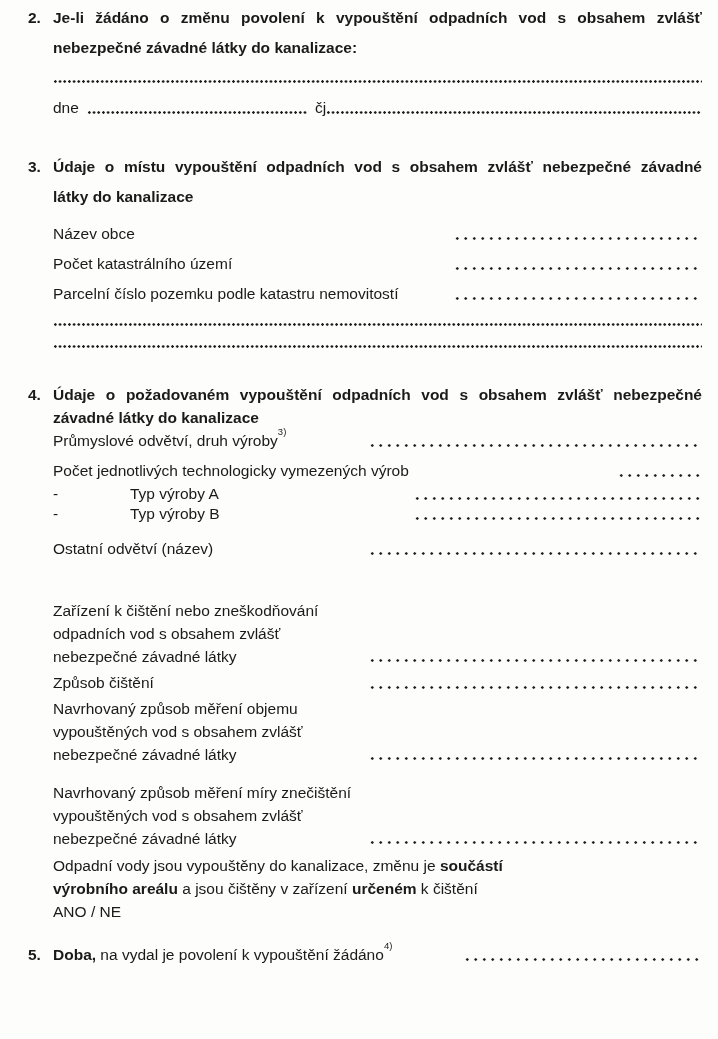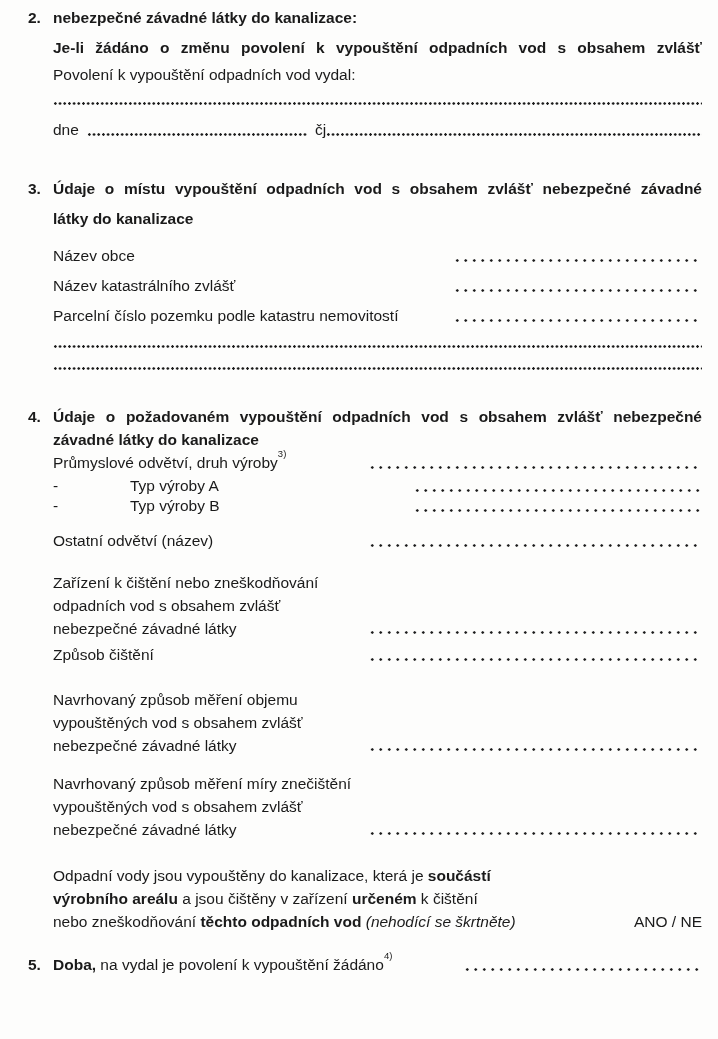--- a/index.html
+++ b/index.html
@@ -53,40 +53,39 @@
     background-size: 4.7px 3.2px;
     background-repeat: repeat-x;
     background-position: left 0px bottom 4px;
   }
   .b { font-weight: bold; }
   .i { font-style: italic; }
   sup { font-size: 9.5px; position: relative; top: -5px; line-height: 0; }
 
   .mt2  { margin-top: 2px; }  .mt3  { margin-top: 3px; }
   .mt4  { margin-top: 4px; }  .mt5  { margin-top: 5px; }
-  .mt7  { margin-top: 15px; }  .mt8  { margin-top: 23px; }
+  .mt7  { margin-top: 15px; }  .mt8  { margin-top: 4px; }
   .mt10 { margin-top: 10px; } .mt11 { margin-top: 11px; }
   .mt12 { margin-top: 12px; } .mt19 { margin-top: 19px; }
-  .mt22 { margin-top: 22px; } .mt24 { margin-top: 20px; }
+  .mt22 { margin-top: 22px; } .mt24 { margin-top: 40px; }
   .mt31 { margin-top: 31px; } .mt34 { margin-top: 34px; }
   .mb6  { margin-bottom: 6px; } .mb10 { margin-bottom: 10px; }
 
   .statement-line3 { display: flex; justify-content: space-between; align-items: baseline; }
 </style>
 </head>
 <body>
 
 <div class="page">
 
   <div class="section">
     <div class="num">2.</div>
     <div class="body">
+      <div class="h justify">Je-li žádáno o změnu povolení k vypouštění odpadních vod s obsahem zvlášť</div>
       <div class="h">nebezpečné závadné látky do kanalizace:</div>
-      <div class="h justify">Je-li žádáno o změnu povolení k vypouštění odpadních vod s obsahem zvlášť</div>
-      <div class="line mt2">Povolení k vypouštění odpadních vod vydal:</div>
       <div class="dots-line mt4"></div>
       <div class="row mt11">
         <span>dne</span>
         <span class="dots dense w220"></span>
         <span>čj</span>
         <span class="dots dense"></span>
       </div>
     </div>
   </div>
 
@@ -94,21 +93,21 @@
     <div class="num">3.</div>
     <div class="body">
       <div class="h justify">Údaje o místu vypouštění odpadních vod s obsahem zvlášť nebezpečné závadné</div>
       <div class="h">látky do kanalizace</div>
 
       <div class="row mt12 mb10">
         <span class="label-col">Název obce</span>
         <span class="dots"></span>
       </div>
       <div class="row mb10">
-        <span class="label-col">Název katastrálního zvlášť</span>
+        <span class="label-col">Počet katastrálního území</span>
         <span class="dots"></span>
       </div>
       <div class="row mb6">
         <span class="label-col">Parcelní číslo pozemku podle katastru nemovitostí</span>
         <span class="dots"></span>
       </div>
       <div class="dots-line"></div>
       <div class="dots-line mt2"></div>
     </div>
   </div>
@@ -117,20 +116,24 @@
     <div class="num tight">4.</div>
     <div class="body">
       <div class="h tight justify">Údaje o požadovaném vypouštění odpadních vod s obsahem zvlášť nebezpečné</div>
       <div class="h tight">závadné látky do kanalizace</div>
 
       <div class="row mt2">
         <span class="label-col4"><span>Průmyslové odvětví, druh výroby</span><sup>3)</sup></span>
         <span class="dots"></span>
       </div>
 
+      <div class="row mt10">
+        <span class="label-col-count">Počet jednotlivých technologicky vymezených výrob</span>
+        <span class="dots"></span>
+      </div>
 
       <div class="row mt3">
         <span class="label-col-typ">
           <span class="dash">-</span>
           <span>Typ výroby A</span>
         </span>
         <span class="dots"></span>
       </div>
       <div class="row">
         <span class="label-col-typ">
@@ -171,24 +174,23 @@
       <div class="row-ml mt7">
         <span class="label-col4">
           <div class="ml">Navrhovaný způsob měření míry znečištění</div>
           <div class="ml">vypouštěných vod s obsahem zvlášť</div>
           <div class="ml">nebezpečné závadné látky</div>
         </span>
         <span class="dots tall"></span>
       </div>
 
       <div class="mt8">
-        <div class="ml"><span>Odpadní vody jsou vypouštěny do kanalizace, která je </span><span class="b">součástí</span></div>
+        <div class="ml"><span>Odpadní vody jsou vypouštěny do kanalizace, změnu je </span><span class="b">součástí</span></div>
         <div class="ml"><span class="b">výrobního areálu</span><span> a jsou čištěny v zařízení </span><span class="b">určeném</span><span> k čištění</span></div>
         <div class="ml statement-line3">
-          <span><span>nebo zneškodňování </span><span class="b">těchto odpadních vod</span><span> </span><span class="i">(nehodící se škrtněte)</span></span>
           <span>ANO / NE</span>
         </div>
       </div>
     </div>
   </div>
 
   <div class="section mt22">
     <div class="num single">5.</div>
     <div class="body">
       <div class="row">

